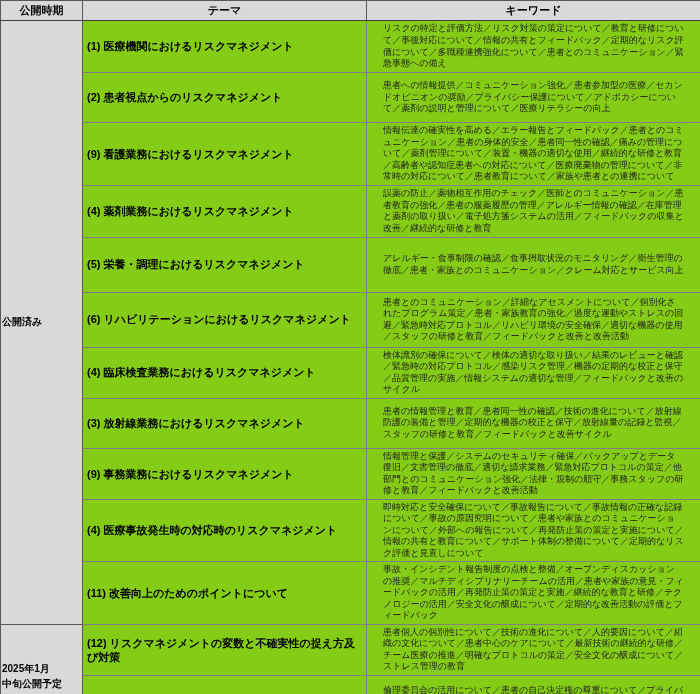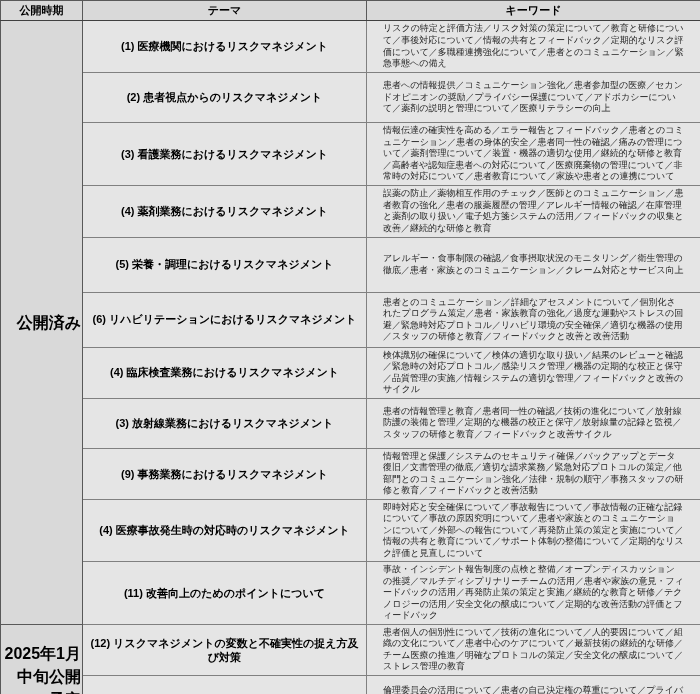--- a/index.html
+++ b/index.html
@@ -1,29 +1,29 @@
 <!DOCTYPE html>
 <html><head>
 <meta charset="utf-8">
 <style>
   html,body{margin:0;padding:0;background:#fff;}
   body{font-family:"Liberation Sans","DejaVu Sans",sans-serif;color:#000;}
-  .wrap{width:700px;height:694px;box-sizing:border-box;background:#e5e5e5;}
+  .wrap{width:700px;height:694px;box-sizing:border-box;background:#84cc16;}
   table{width:700px;height:694px;border-collapse:collapse;table-layout:fixed;
         border:1.5px solid #404040;}
   col.c-period{width:82px;}
   col.c-theme{width:284px;}
   col.c-kw{width:334px;}
   th{background:#d9d9d9;font-size:11px;font-weight:bold;text-align:center;
      padding:2px 2px;border:1px solid #595959;border-bottom:1.5px solid #404040;
      height:18px;box-sizing:border-box;}
   td{border:1px solid #808080;vertical-align:middle;box-sizing:border-box;}
-  td.period{background:#d9d9d9;font-size:16px;font-weight:bold;text-align:right;
+  td.period{background:#d9d9d9;font-size:10px;font-weight:bold;text-align:left;
             white-space:pre-line;line-height:1.45;border:1px solid #595959;}
-  td.theme{font-size:11px;font-weight:bold;text-align:center;padding:2px 4px 2px 4px;
+  td.theme{font-size:11px;font-weight:bold;text-align:left;padding:2px 4px 2px 4px;
            line-height:1.3;}
   td.kw{font-size:9px;color:#1f1f1f;text-align:left;padding:2px 16px;line-height:1.28;}
   
   tbody tr:nth-child(1){height:52px;}
   tbody tr:nth-child(2){height:50px;}
   tbody tr:nth-child(3){height:50px;}
   tbody tr:nth-child(4){height:52px;}
   tbody tr:nth-child(5){height:55px;margin-left:40px;}
   tbody tr:nth-child(6){height:55px;}
   tbody tr:nth-child(7){height:50px;}
@@ -55,21 +55,21 @@
         <tr>
           <td class="period" rowspan="11">公開済み</td>
     <td class="theme">(1) 医療機関におけるリスクマネジメント</td>
     <td class="kw">リスクの特定と評価方法／リスク対策の策定について／教育と研修について／事後対応について／情報の共有とフィードバック／定期的なリスク評価について／多職種連携強化について／患者とのコミュニケーション／緊急事態への備え</td>
   </tr>
         <tr>
     <td class="theme">(2) 患者視点からのリスクマネジメント</td>
     <td class="kw">患者への情報提供／コミュニケーション強化／患者参加型の医療／セカンドオピニオンの奨励／プライバシー保護について／アドボカシーについて／薬剤の説明と管理について／医療リテラシーの向上</td>
   </tr>
         <tr>
-    <td class="theme">(3) 看護業務におけるリスクマネジメント</td>
+    <td class="theme">(9) 看護業務におけるリスクマネジメント</td>
     <td class="kw">情報伝達の確実性を高める／エラー報告とフィードバック／患者とのコミュニケーション／患者の身体的安全／患者同一性の確認／痛みの管理について／薬剤管理について／装置・機器の適切な使用／継続的な研修と教育／高齢者や認知症患者への対応について／医療廃棄物の管理について／非常時の対応について／患者教育について／家族や患者との連携について</td>
   </tr>
         <tr>
     <td class="theme">(4) 薬剤業務におけるリスクマネジメント</td>
     <td class="kw">誤薬の防止／薬物相互作用のチェック／医師とのコミュニケーション／患者教育の強化／患者の服薬履歴の管理／アレルギー情報の確認／在庫管理と薬剤の取り扱い／電子処方箋システムの活用／フィードバックの収集と改善／継続的な研修と教育</td>
   </tr>
         <tr>
     <td class="theme">(5) 栄養・調理におけるリスクマネジメント</td>
     <td class="kw">アレルギー・食事制限の確認／食事摂取状況のモニタリング／衛生管理の徹底／患者・家族とのコミュニケーション／クレーム対応とサービス向上</td>
   </tr>

